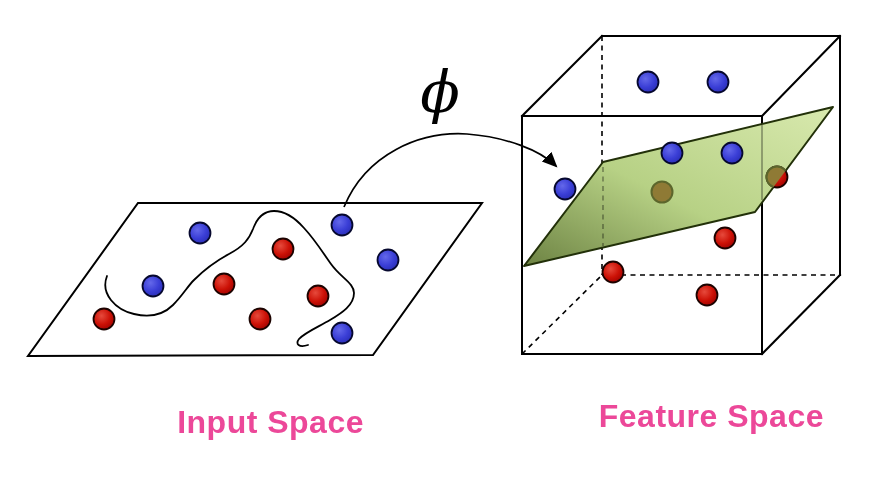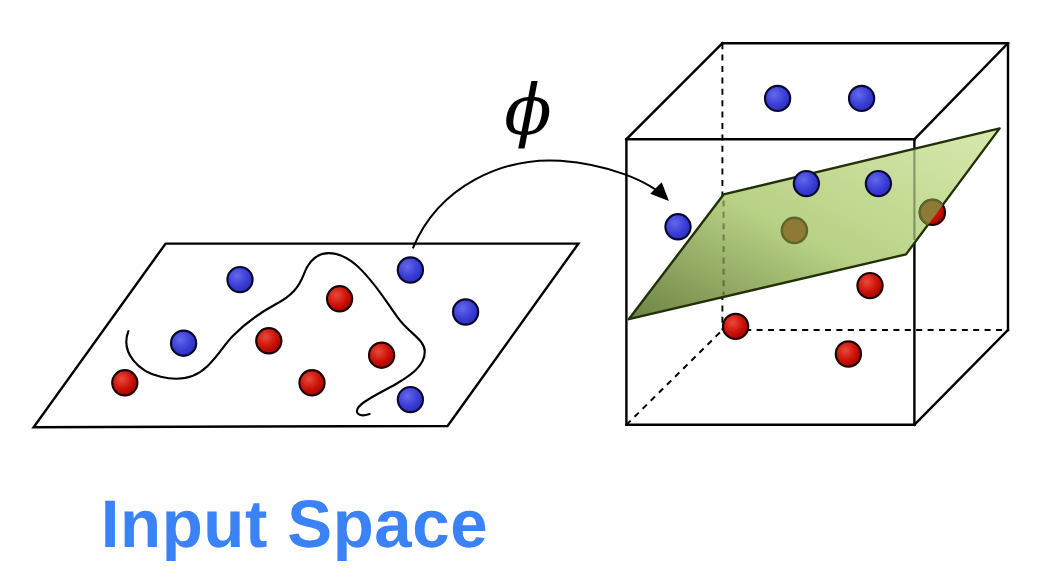--- a/index.html
+++ b/index.html
@@ -9,22 +9,22 @@
     height: 488px;
     background: #ffffff;
     overflow: hidden;
     font-family: "Liberation Sans", sans-serif;
   }
   .stage svg { position: absolute; left: 0; top: 0; }
   .label {
     position: absolute;
     font-family: "Liberation Sans", sans-serif;
     font-weight: 700;
-    font-size: 56px;
-    color: #3b82f6;
+    font-size: 32px;
+    color: #ec4899;
     text-align: right;
     letter-spacing: 0.5px;
     white-space: nowrap;
   }
   .label-input   { left: 84px;  top: 404px; width: 280px; }
   .label-feature { left: 516px; top: 398px; width: 308px; }
   .phi-label {
     position: absolute;
     left: 404px; top: 58px; width: 72px;
     font-family: "DejaVu Serif", serif;
@@ -126,14 +126,15 @@
           <circle cx="777" cy="177" r="10.5" fill="#8f7a35" stroke="#5c662c" stroke-width="2" clip-path="url(#planeClip)"></circle>
         </g>
     </g>
 
     <g>
         <path d="M 344 207 C 366 154 420 131 467 134 C 506 137 540 150 556 166" fill="none" stroke="#000000" stroke-width="1.7" marker-end="url(#arrowhead)"></path>
       </g>
   </svg>
 
   <div class="label label-input">Input Space</div>
+  <div class="label label-feature">Feature Space</div>
   <div class="phi-label">ϕ</div>
 </div>
 
 </body></html>

